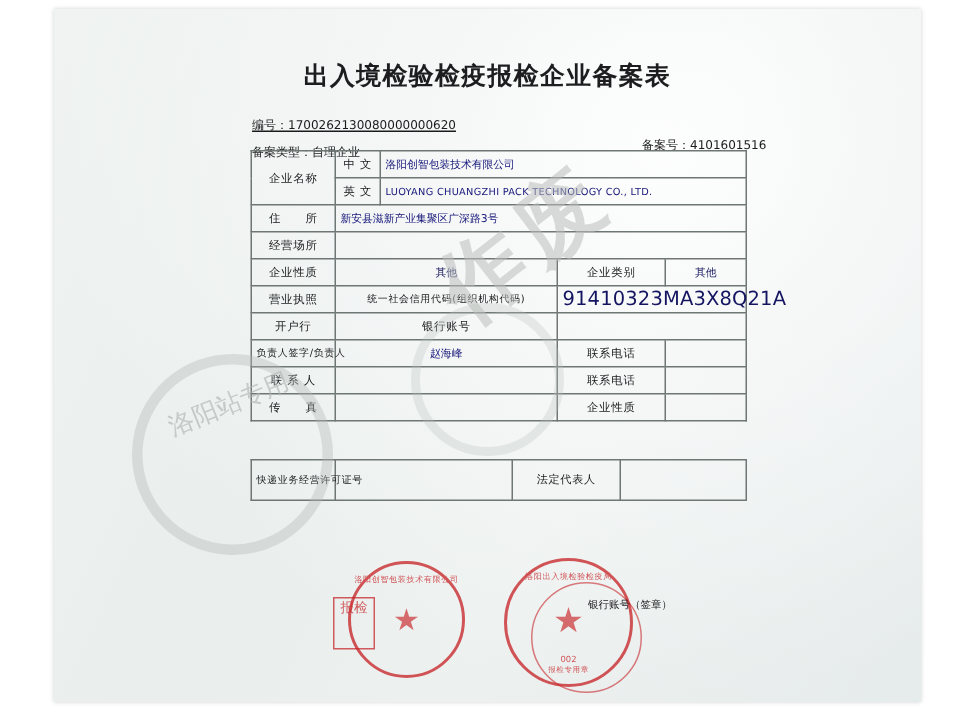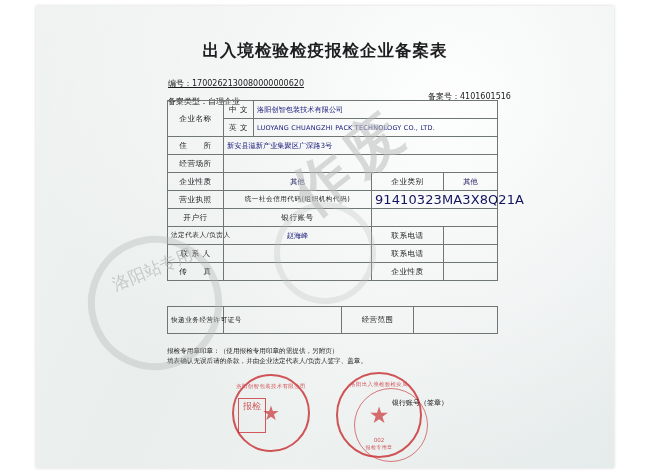--- a/index.html
+++ b/index.html
@@ -195,21 +195,20 @@
     left: 186px; top: 392px;
     width: 26px; height: 30px;
     border: 1px solid #c8272b;
     color: #c8272b;
     font-size: 9px;
     line-height: 1.05;
     text-align: center;
     padding-top: 3px;
     opacity: 0.75;
     font-family: "DejaVu Serif", serif;
-    margin-left: 16px;
   }
   .sign-label {
     position: absolute;
     left: 356px; top: 392px;
     font-size: 7px;
     color: #1c1c1e;
   }
 
   
   .watermark {
@@ -314,21 +313,21 @@
             <td class="lbl">营业执照</td>
             <td class="lbl small" colspan="2">统一社会信用代码(组织机构代码)</td>
             <td class="val val-code" colspan="2">91410323MA3X8Q21A</td>
           </tr>
           <tr>
             <td class="lbl">开户行</td>
             <td class="lbl" colspan="2">银行账号</td>
             <td class="val" colspan="2"></td>
           </tr>
           <tr>
-            <td class="lbl small lbl-tall">法定代表人/负责人</td>
+            <td class="lbl small lbl-tall">负责人签字/负责人</td>
             <td class="val val-cn c" colspan="2">赵海峰</td>
             <td class="lbl">联系电话</td>
             <td class="val"></td>
           </tr>
           <tr>
             <td class="lbl">联 系 人</td>
             <td class="val" colspan="2"></td>
             <td class="lbl">联系电话</td>
             <td class="val"></td>
           </tr>
@@ -346,30 +345,26 @@
         <colgroup>
           <col style="width:56px">
           <col style="width:118px">
           <col style="width:72px">
           <col style="width:84px">
         </colgroup>
         <tbody>
           <tr>
             <td class="lbl small lbl-tall" style="height:26px">快递业务经营许可证号</td>
             <td class="val" style="height:26px"></td>
-            <td class="lbl" style="height:26px">经营范围</td>
+            <td class="lbl" style="height:26px">法定代表人</td>
             <td class="val" style="height:26px"></td>
           </tr>
         </tbody>
       </table>
 
-      <div class="notes">
-        <div>报检专用章印章：（使用报检专用印章的需提供，另附页）</div>
-        <div>填表确认无误后请的条款，并由企业法定代表人/负责人签字、盖章。</div>
-      </div>
 
       <div class="stamp-box">报检</div>
 
       <div class="seal seal-left">
         <div class="seal-text top">洛阳创智包装技术有限公司</div>
         <div class="star">★</div>
       </div>
 
       <div class="seal seal-right">
         <div class="seal-text top">洛阳出入境检验检疫局</div>

